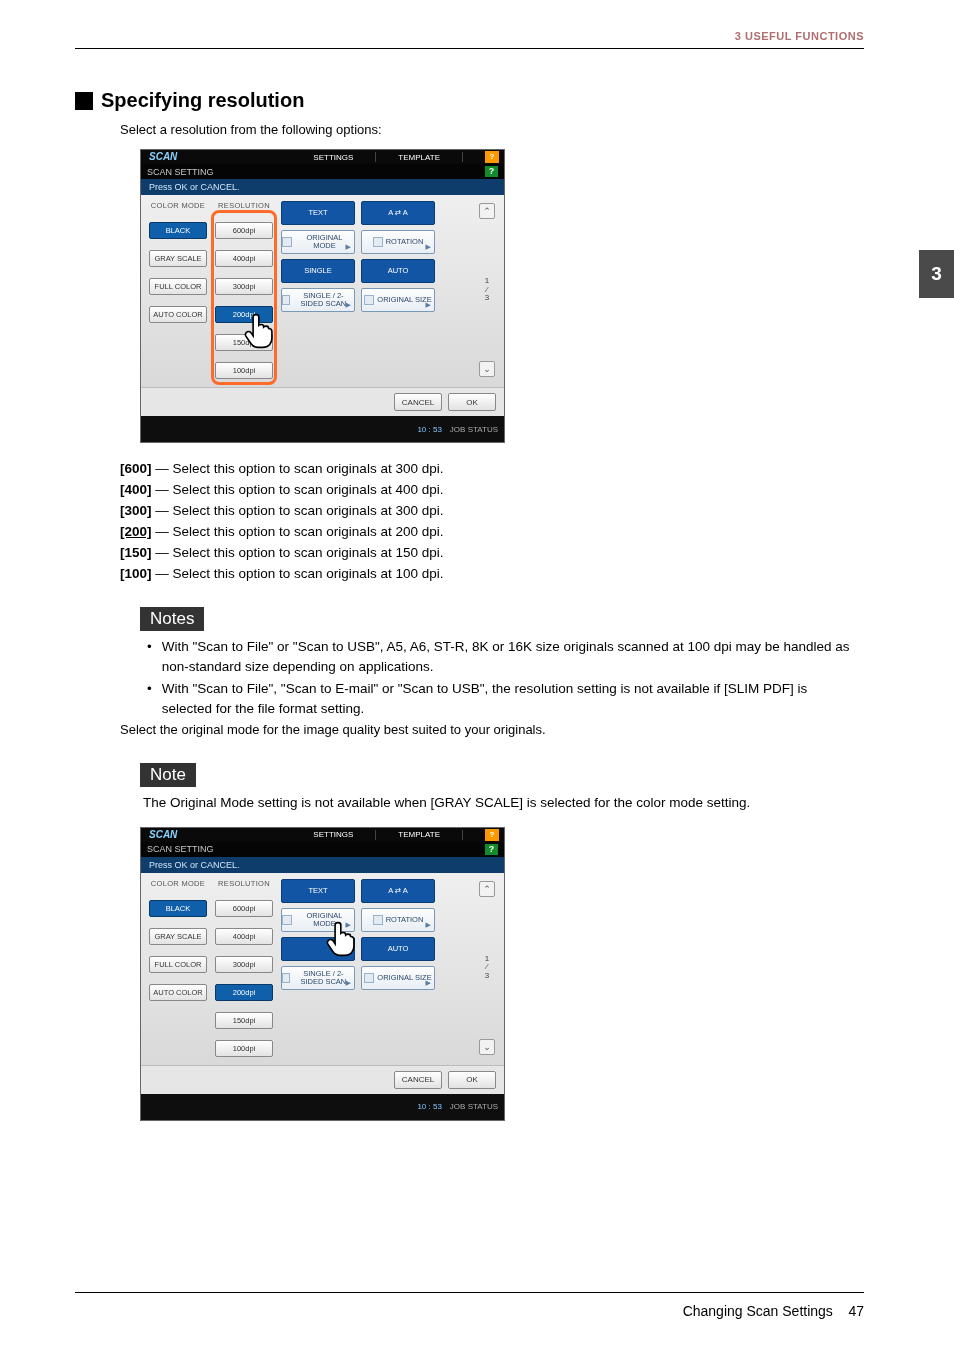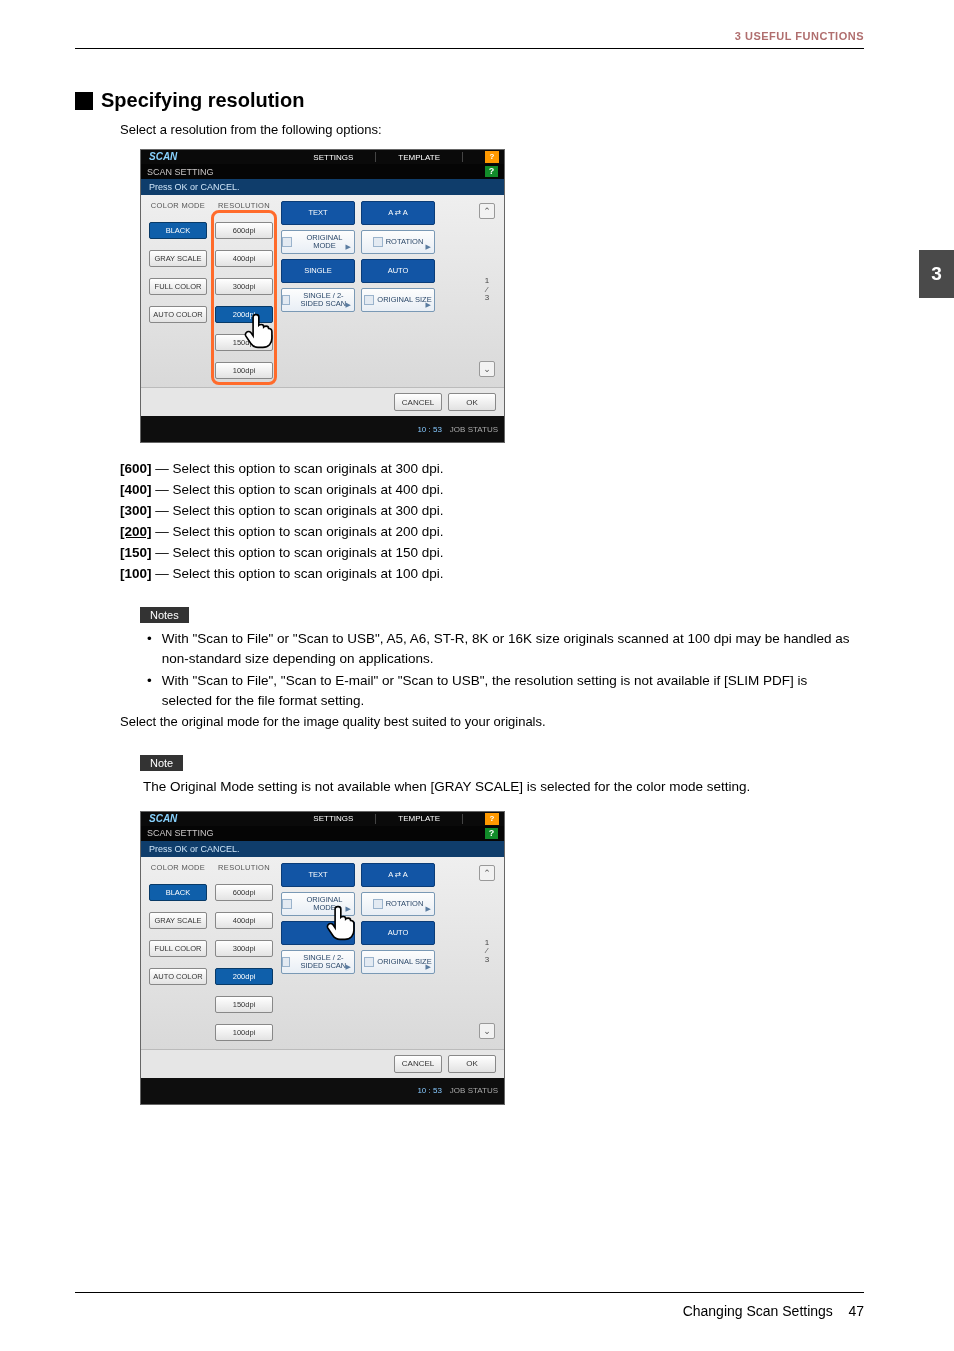--- a/index.html
+++ b/index.html
@@ -155,21 +155,21 @@
   .opts-list {
     margin: 16px 0 8px 45px;
     font-size: 13.5px;
     line-height: 1.55;
   }
   .opts-list b { font-weight:bold; }
   .opts-list .ul { text-decoration: underline; }
 
   .note-badge {
     display:inline-block;
-    background:#333; color:#fff; font-size:11px; padding:2px 10px;
+    background:#333; color:#fff; font-size:17px; padding:2px 10px;
     margin-left:65px; margin-top:14px; margin-bottom:6px;
   }
   .bullets {
     margin-left: 72px; margin-right:10px;
     font-size: 13.5px; line-height:1.5;
   }
   .bullets .b { display:flex; gap:10px; margin-bottom:2px; }
   .bullets .b::before { content:"•"; }
   .note-text {
     margin-left:68px; margin-right:20px; font-size:13.5px; line-height:1.5;

